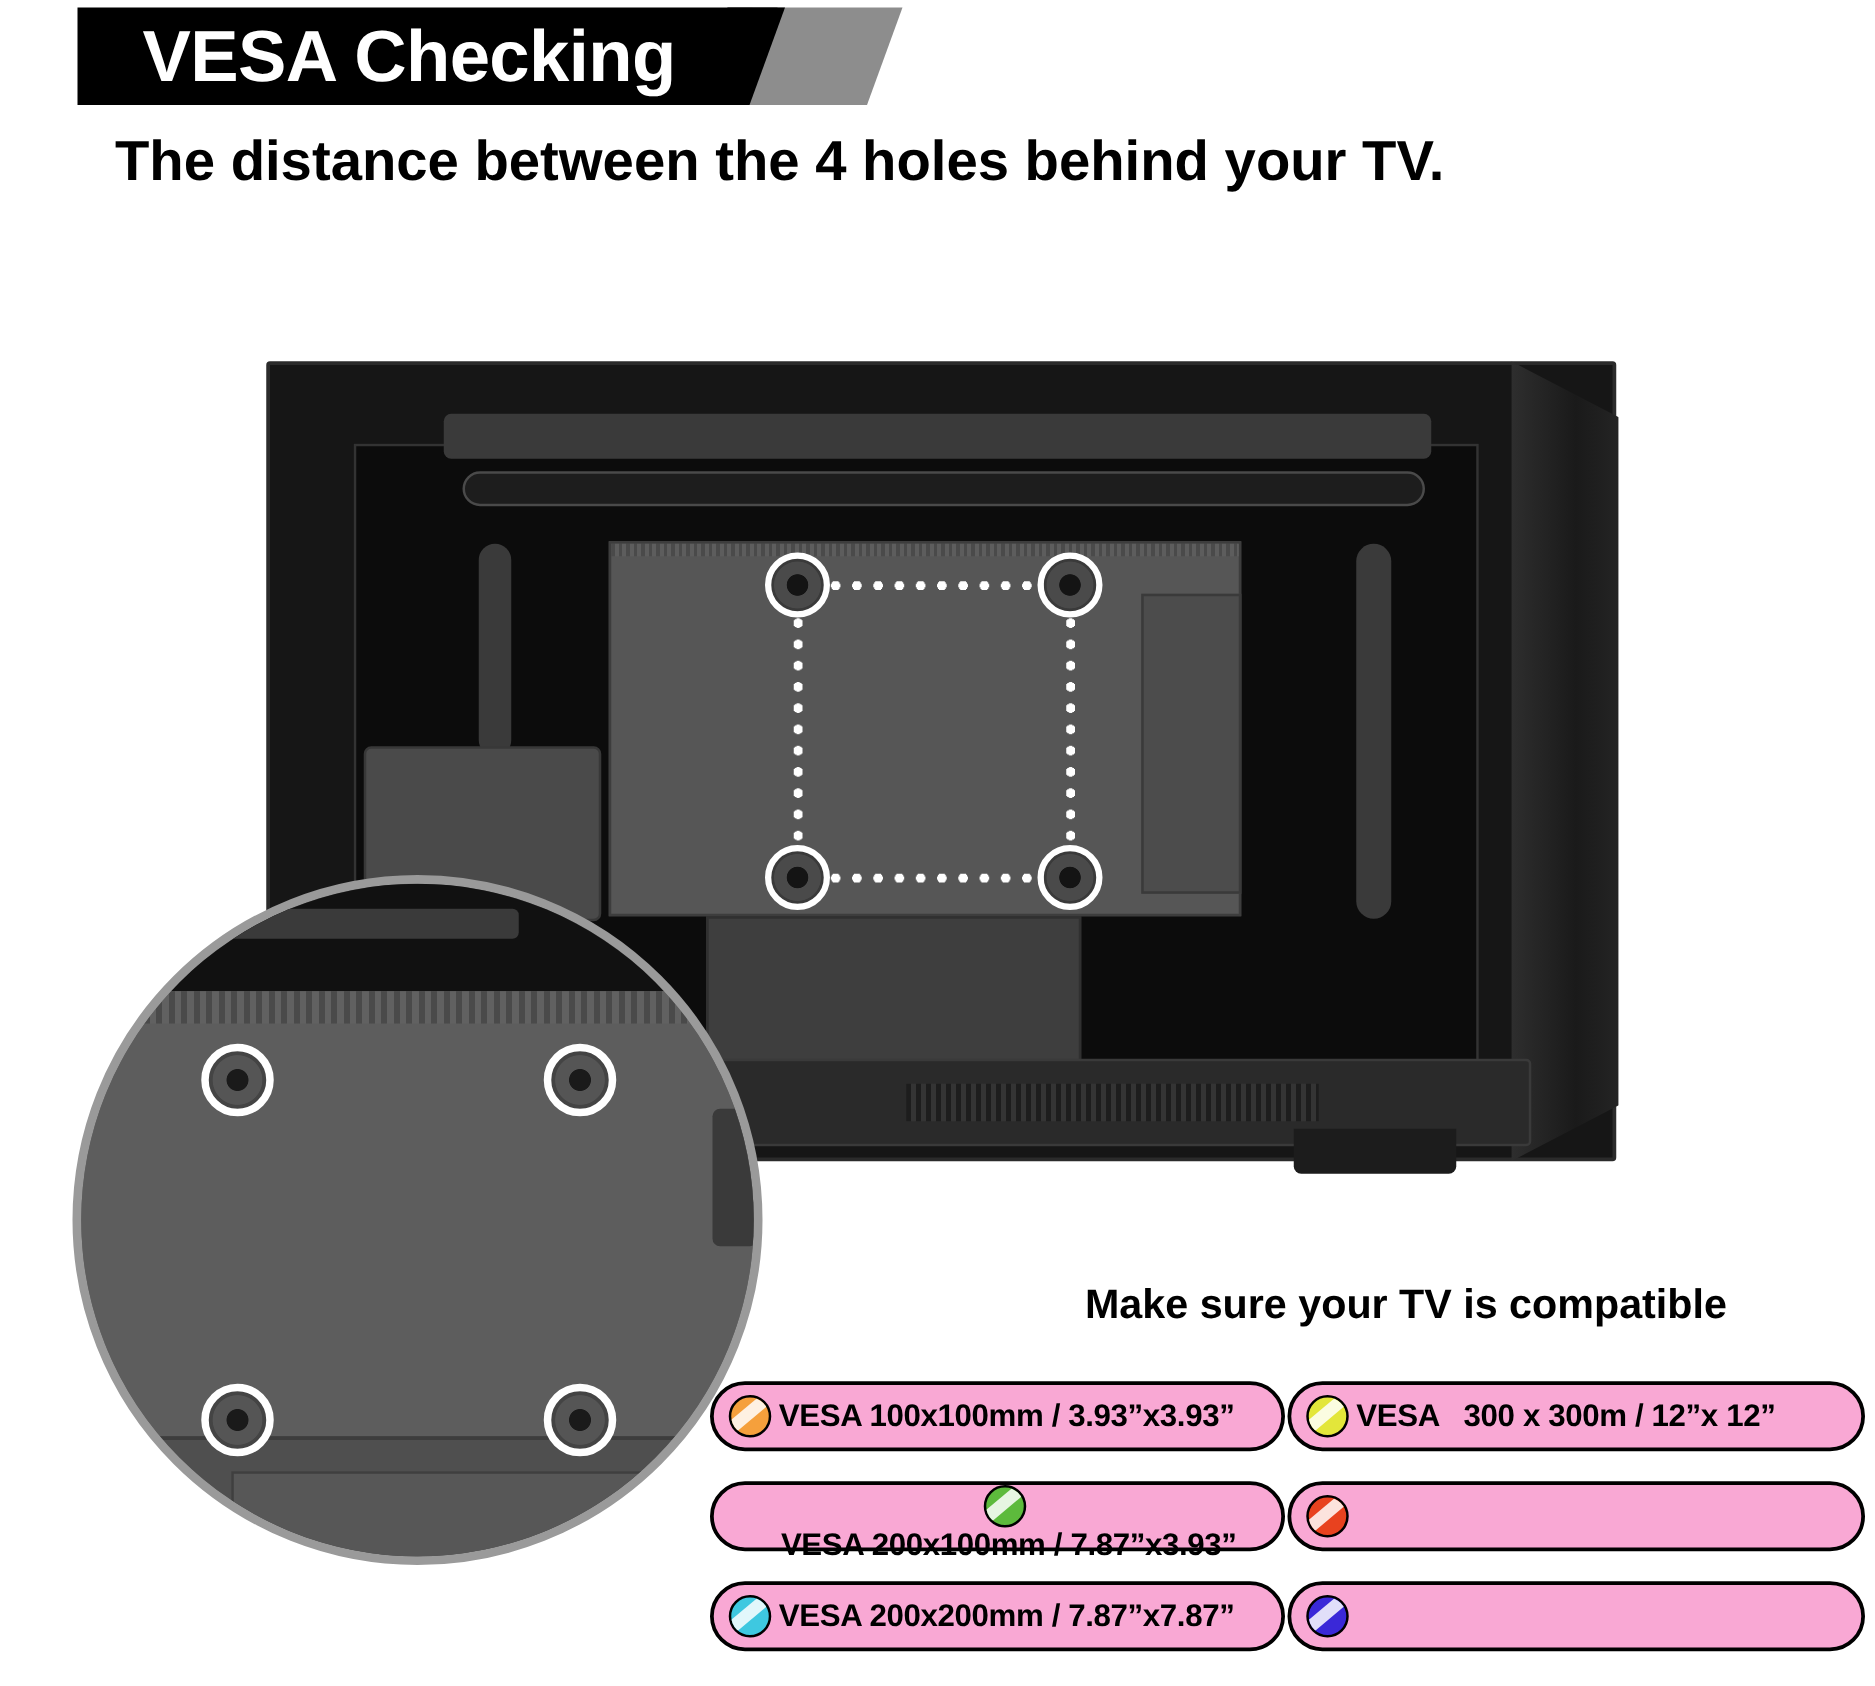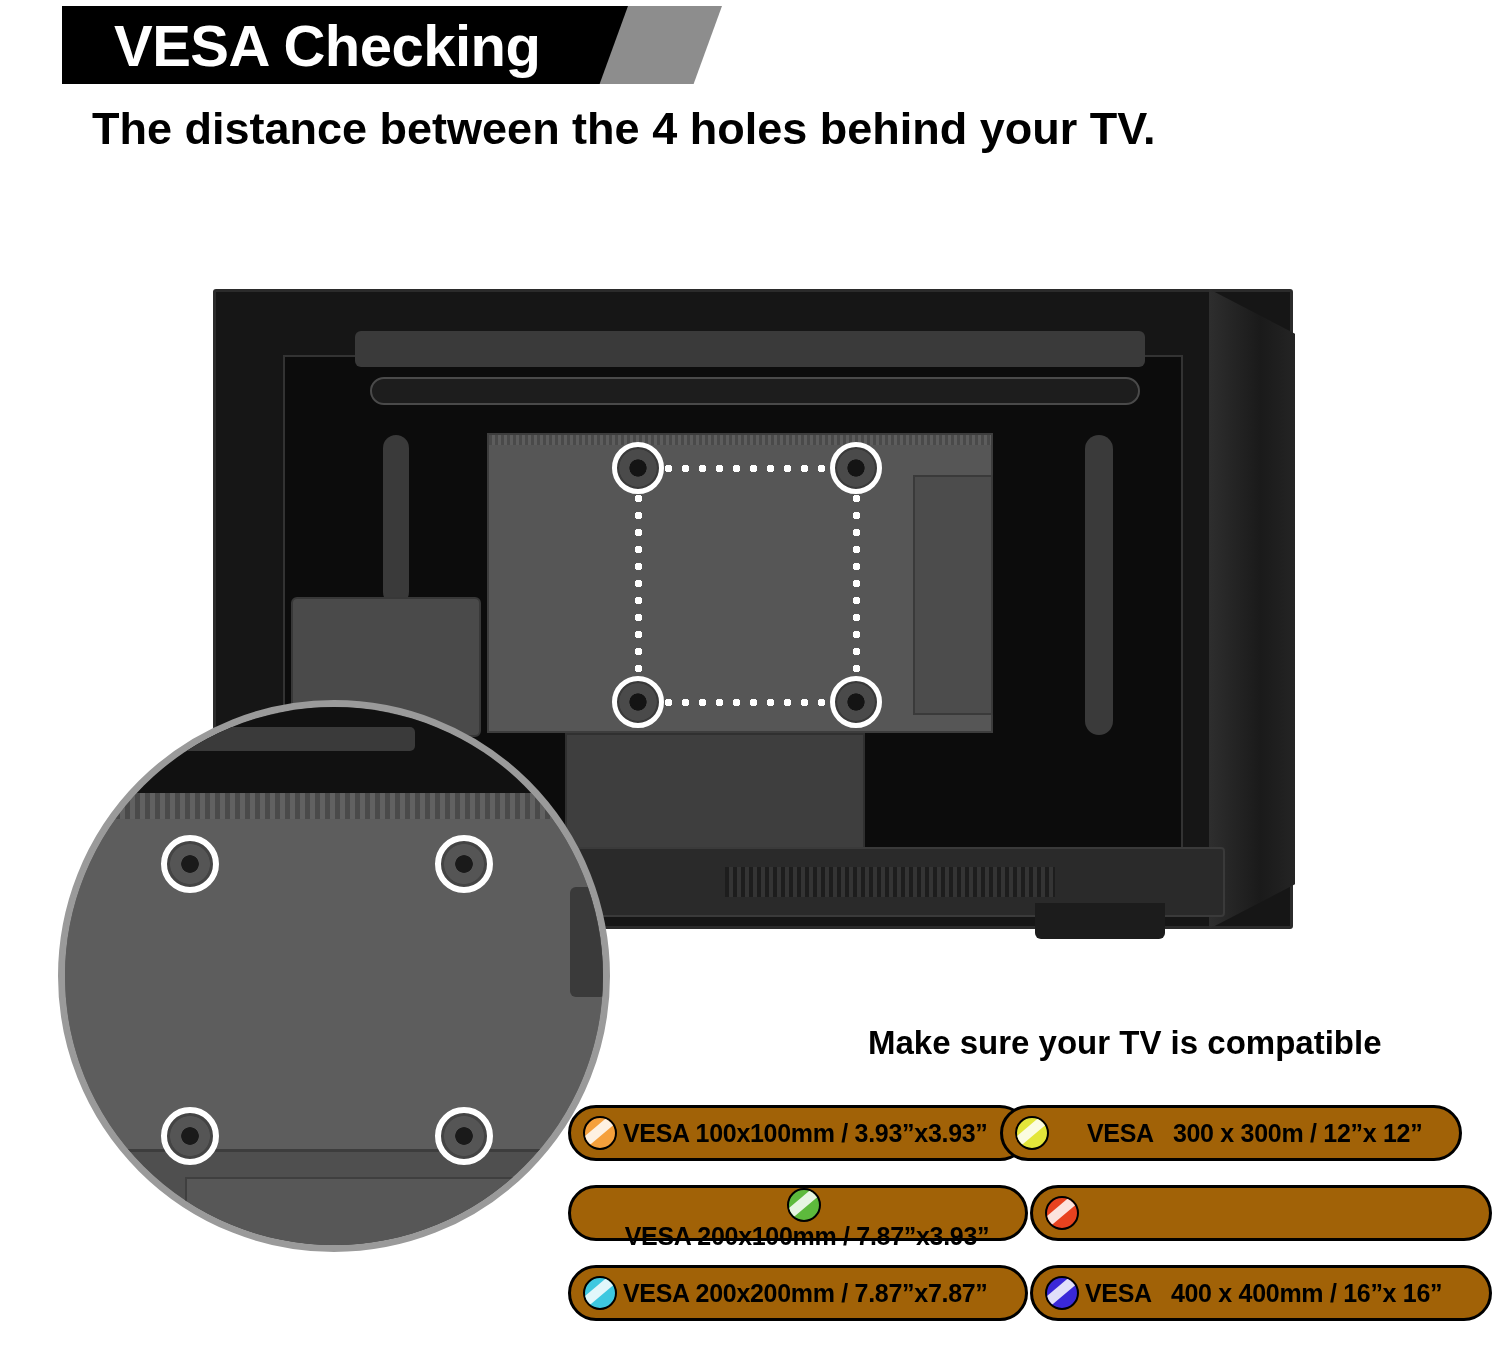--- a/index.html
+++ b/index.html
@@ -346,21 +346,21 @@
     font-size: 33px;
     font-weight: bold;
     color: #000000;
     white-space: nowrap;
   }
   .pill {
     position: absolute;
     height: 56px;
     border: 3px solid #000000;
     border-radius: 28px;
-    background: #a16207;
+    background: #f9a8d4;
     box-sizing: border-box;
     display: flex;
     align-items: center;
     padding-left: 12px;
   }
   .pill-left { width: 460px; }
   .pill-right { width: 462px; }
   .pill-dot {
     width: 34px;
     height: 34px;
@@ -455,23 +455,22 @@
 </div>
 <div class="pill pill-left" style="left:568px; top:1185px;flex-direction:column;">
   <span class="pill-dot" style="background:#5dba3c;"></span>
   <span class="pill-label">VESA 200x100mm / 7.87”x3.93”</span>
 </div>
 <div class="pill pill-left" style="left:568px; top:1265px;">
   <span class="pill-dot" style="background:#3ec8e0;"></span>
   <span class="pill-label">VESA 200x200mm / 7.87”x7.87”</span>
 </div>
 
-<div class="pill pill-right" style="left:1000px; top:1105px;gap:32px;">
+<div class="pill pill-right" style="left:1030px; top:1105px;">
   <span class="pill-dot" style="background:#e3e63a;"></span>
   <span class="pill-label">VESA   300 x 300m / 12”x 12”</span>
 </div>
 <div class="pill pill-right" style="left:1030px; top:1185px;">
   <span class="pill-dot" style="background:#e8421f;"></span>
 </div>
 <div class="pill pill-right" style="left:1030px; top:1265px;">
   <span class="pill-dot" style="background:#3a28d8;"></span>
-  <span class="pill-label">VESA   400 x 400mm / 16”x 16”</span>
 </div>
 
 </body></html>

